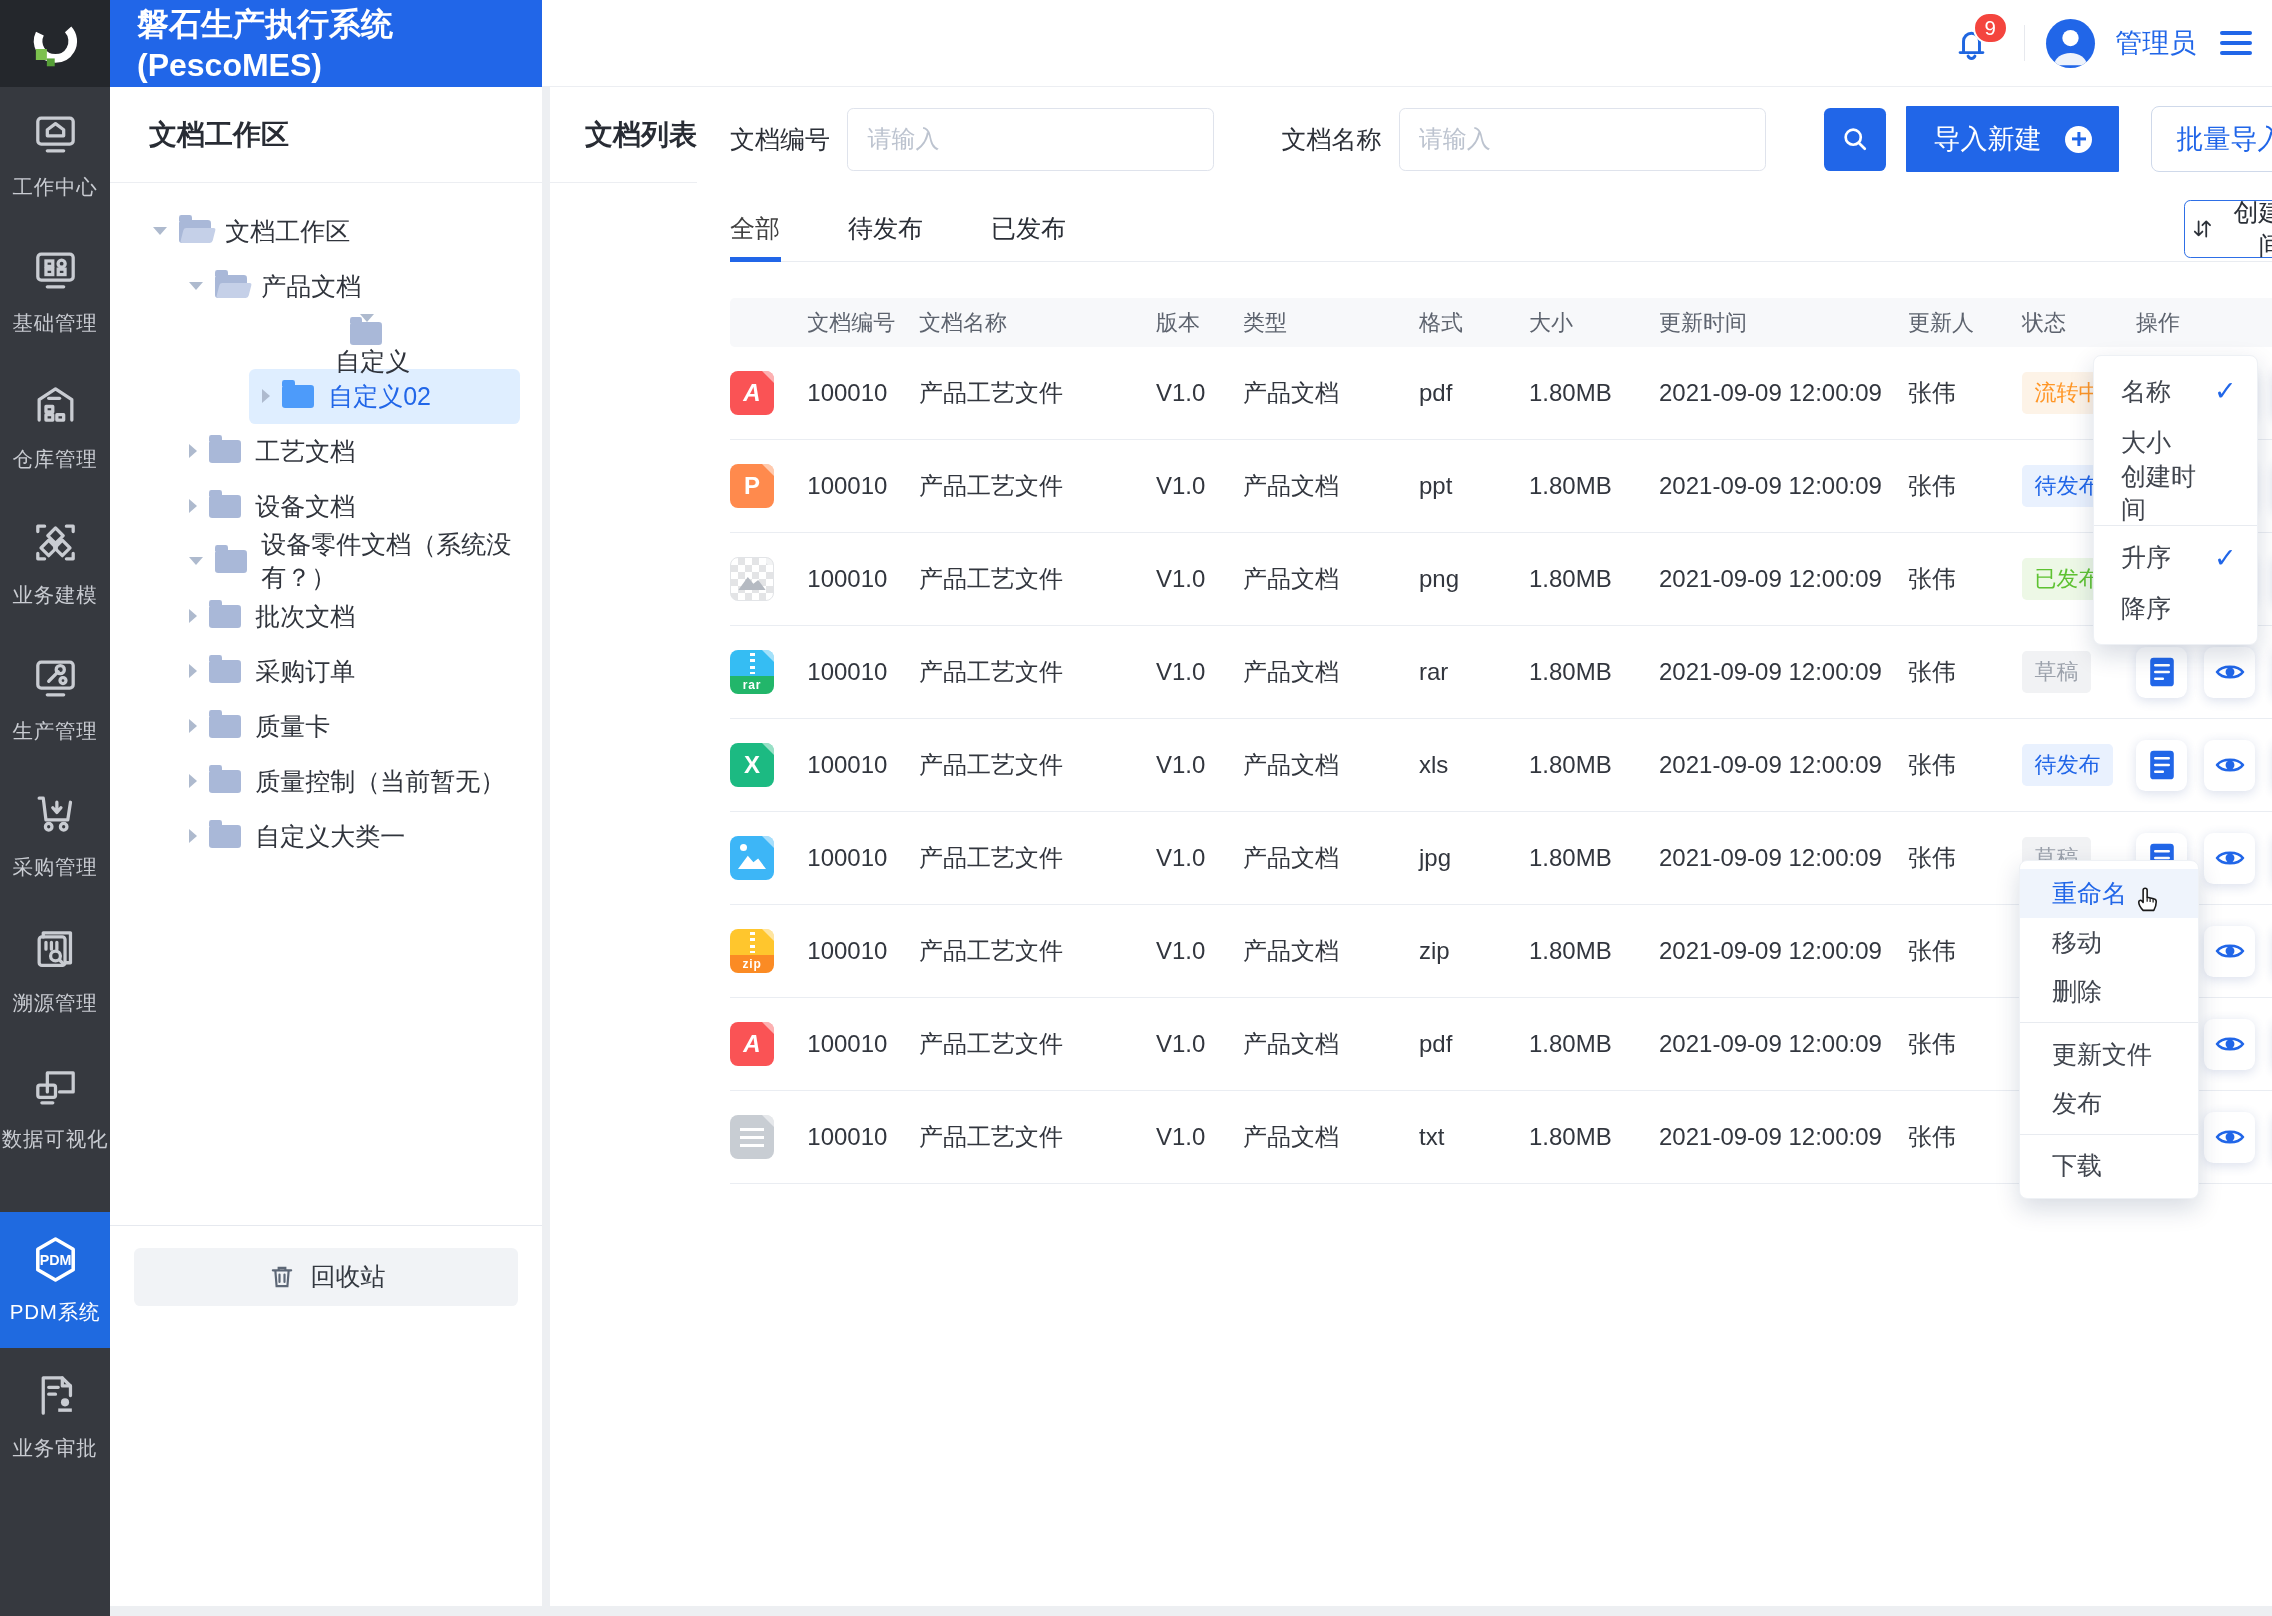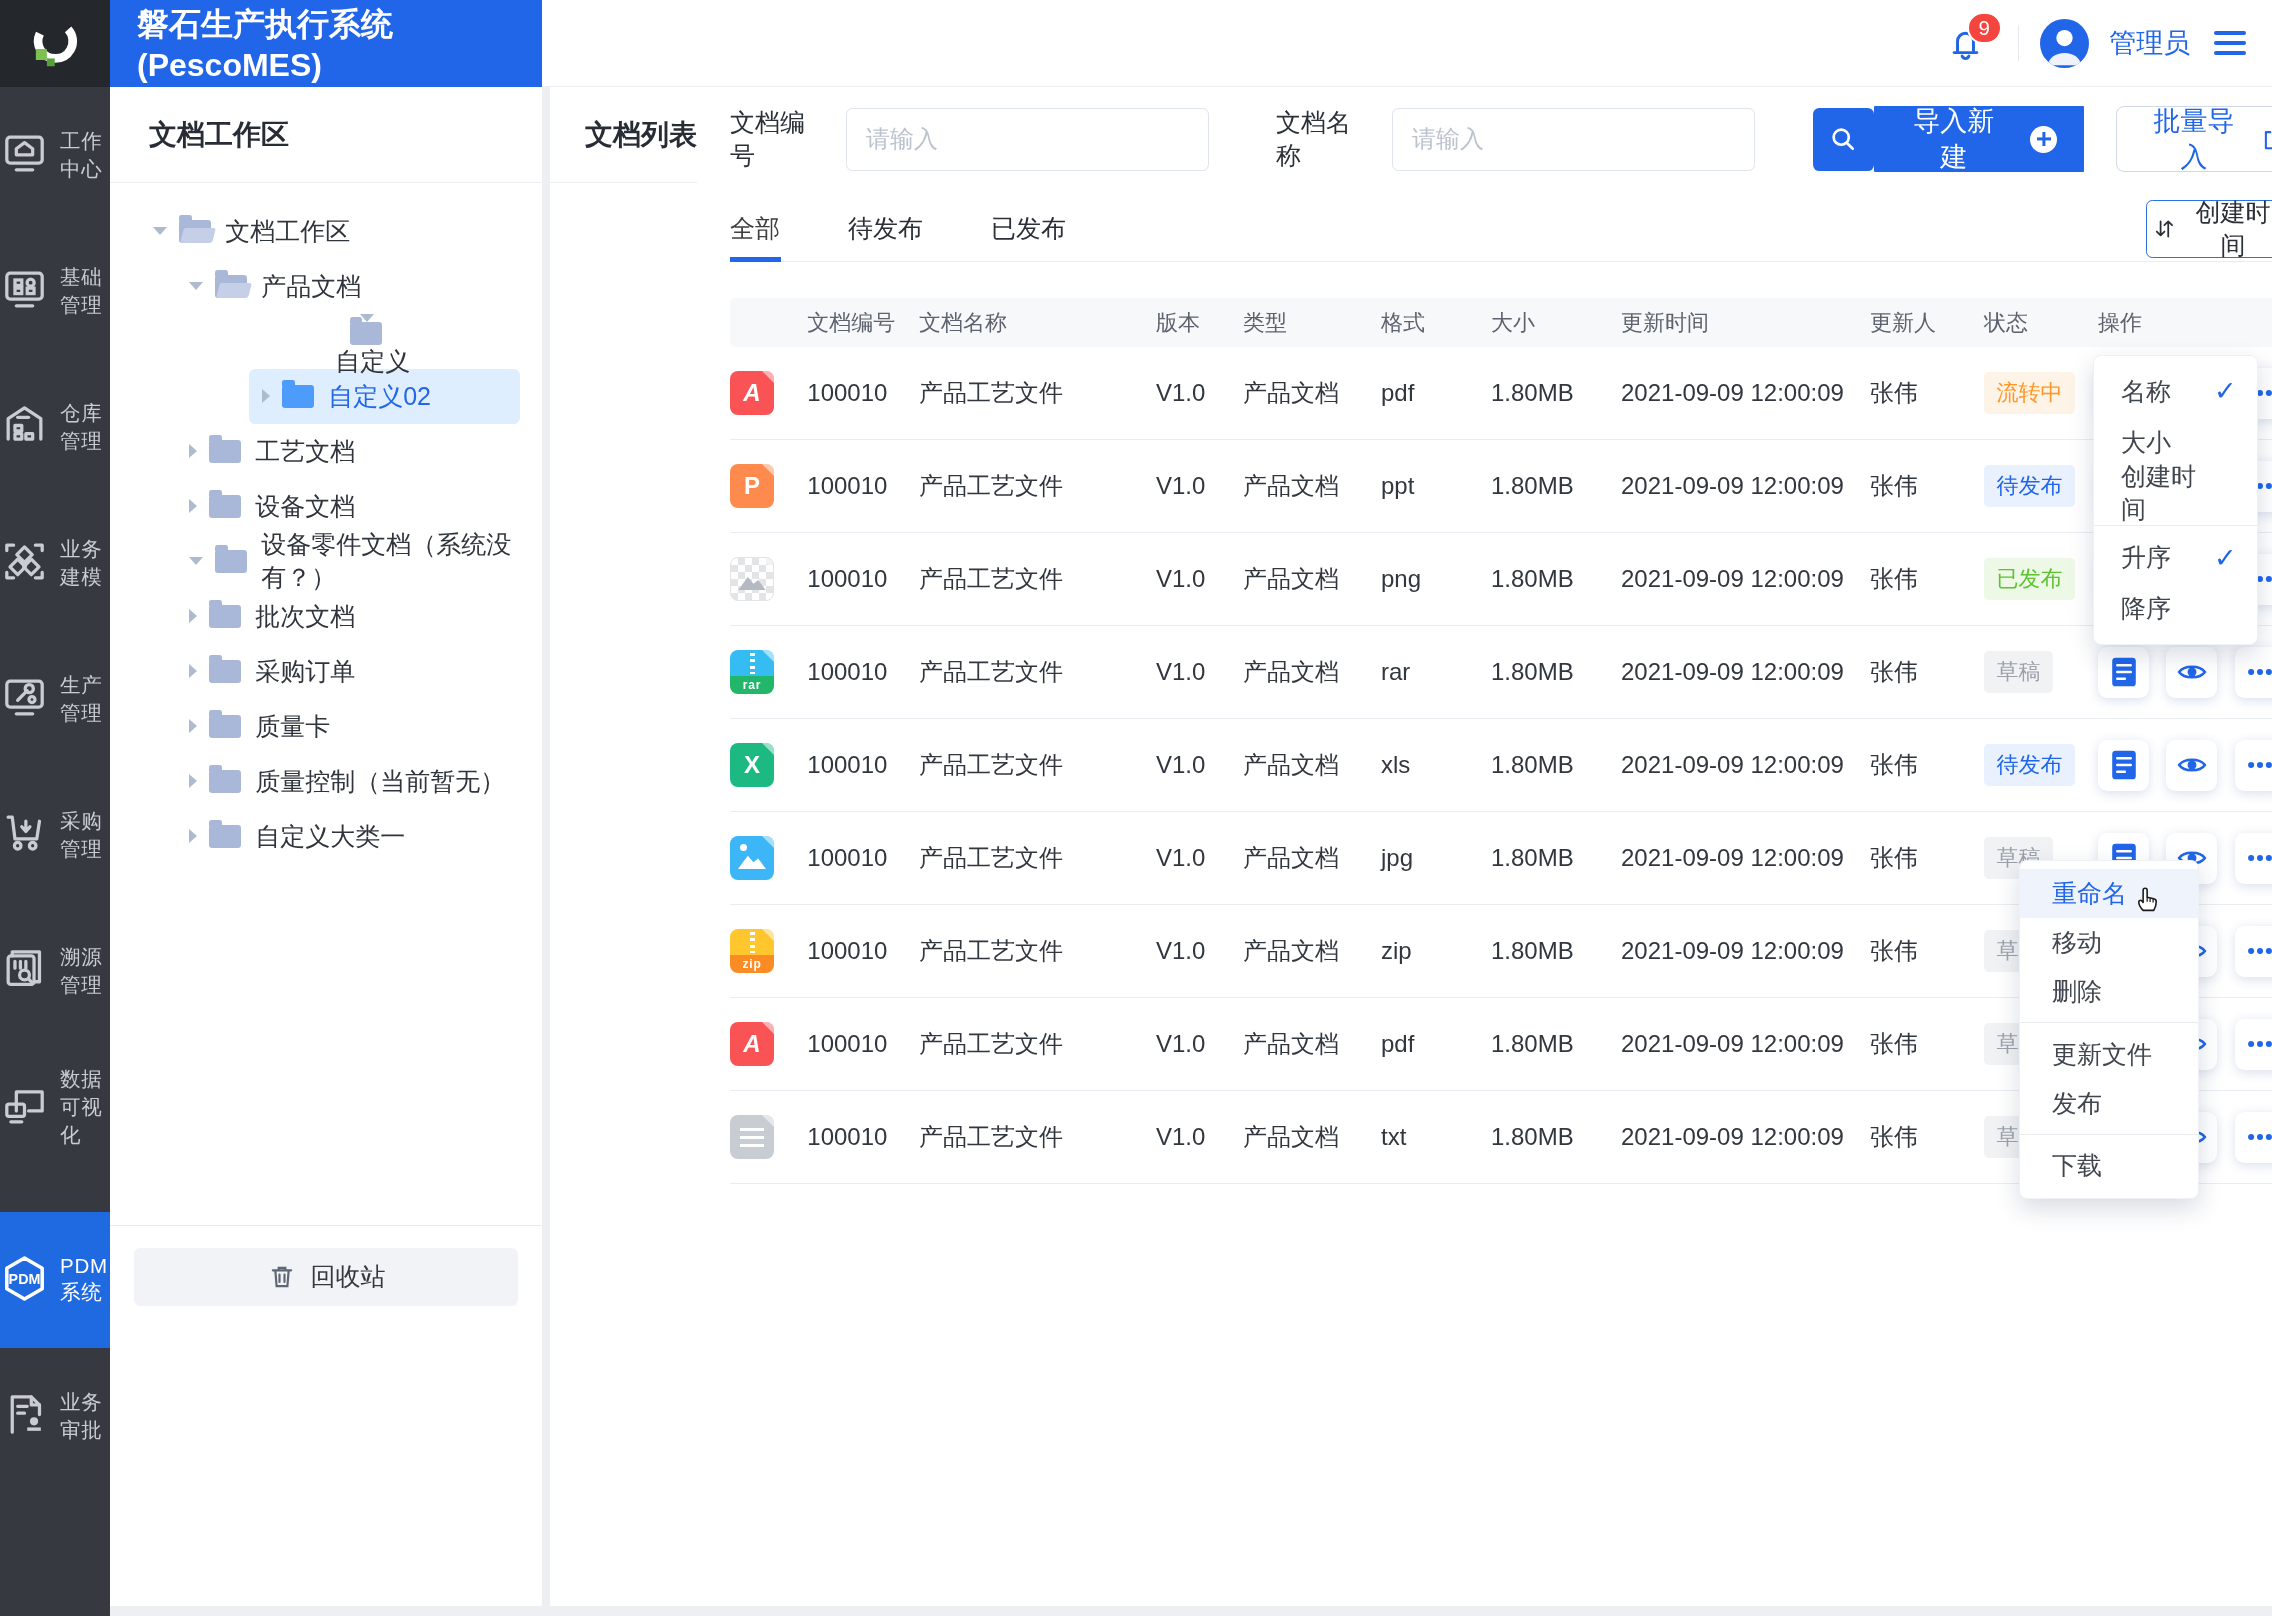--- a/index.html
+++ b/index.html
@@ -3,21 +3,21 @@
 <meta charset="utf-8">
 <style>
   html,body{margin:0;padding:0;background:#fff;}
   *{box-sizing:border-box;}
   .root{position:relative;width:2273px;height:1616px;overflow:hidden;
         font-family:"Liberation Sans","DejaVu Sans",sans-serif;color:#30343c;display:flex;}
 
   
   .sidebar{width:110px;height:100%;background:#36393f;flex:none;display:flex;flex-direction:column;}
   .logo{width:110px;height:87px;background:#24272c;display:flex;align-items:center;justify-content:center;flex:none;}
-  .nav-item{height:136px;display:flex;align-items:center;justify-content:center;gap:11px;cursor:pointer;}
+  .nav-item{height:136px;display:flex;flex-direction:column;align-items:center;justify-content:center;gap:11px;cursor:pointer;}
   .nav-item .nav-label{font-size:20.5px;color:#c9ccd2;letter-spacing:0.8px;}
   .nav-item svg{stroke:#c9ccd2;}
   .nav-item[data-active="true"]{background:#1f6ae0;margin-top:37px;}
   .nav-item[data-active="true"] .nav-label{color:#fff;}
   .nav-item[data-active="true"] svg{stroke:#fff;}
 
   
   .right-col{flex:1;display:flex;flex-direction:column;height:100%;}
   .topbar{height:87px;flex:none;display:flex;align-items:center;background:#fff;border-bottom:0.8px solid #eceef2;}
   .brand{width:432px;height:87px;background:#2166e8;color:#fff;font-size:32px;display:flex;align-items:center;padding-left:27px;flex:none;font-weight:bold;}
@@ -85,21 +85,21 @@
 
   
   .table{margin-top:36px;}
   .thead{display:flex;align-items:center;height:49px;background:#f7f8fa;border-radius:4.7px;font-size:22px;color:#5d636e;}
   .tr{display:flex;align-items:center;height:93px;border-bottom:0.8px solid #eaedf2;font-size:24px;color:#32363e;}
   .c-icon{width:71px;flex:none;}
   .c-no{width:118px;flex:none;padding-left:6.3px;}
   .c-name{flex:1;min-width:237px;}
   .c-ver{width:87px;flex:none;}
   .c-type{width:138px;flex:none;}
-  .c-fmt{width:110px;flex:none;}
+  .c-fmt{width:110px;flex:none;margin-left:38px;}
   .c-size{width:130px;flex:none;}
   .c-upd{width:249px;flex:none;}
   .c-user{width:114px;flex:none;}
   .c-status{width:114px;flex:none;}
   .c-act{width:213px;flex:none;display:flex;align-items:center;gap:17.4px;}
 
   
   .ficon{position:relative;display:block;width:44px;height:44px;border-radius:8px;overflow:hidden;}
   .ficon .fold{position:absolute;top:0;right:0;border-style:solid;border-width:0 12.6px 12.6px 0;border-color:transparent rgba(255,255,255,.55) transparent transparent;}
   .ficon .glyph{position:absolute;inset:0;display:flex;align-items:center;justify-content:center;color:#fff;font-weight:bold;font-size:24px;}

